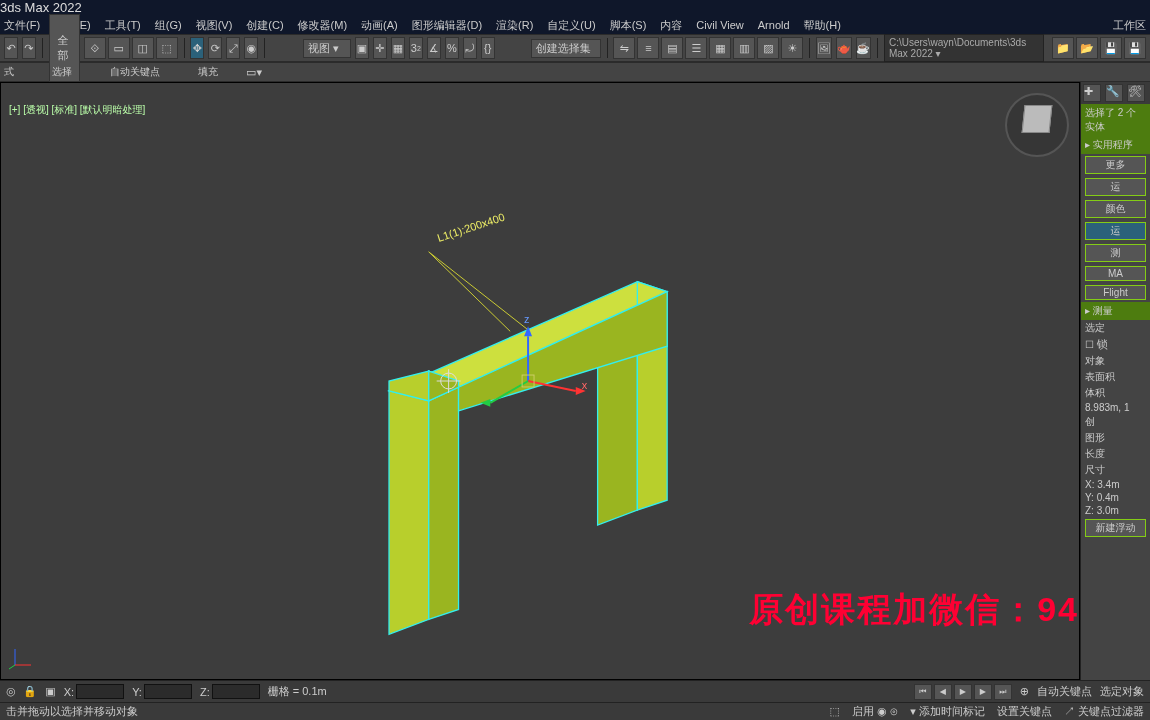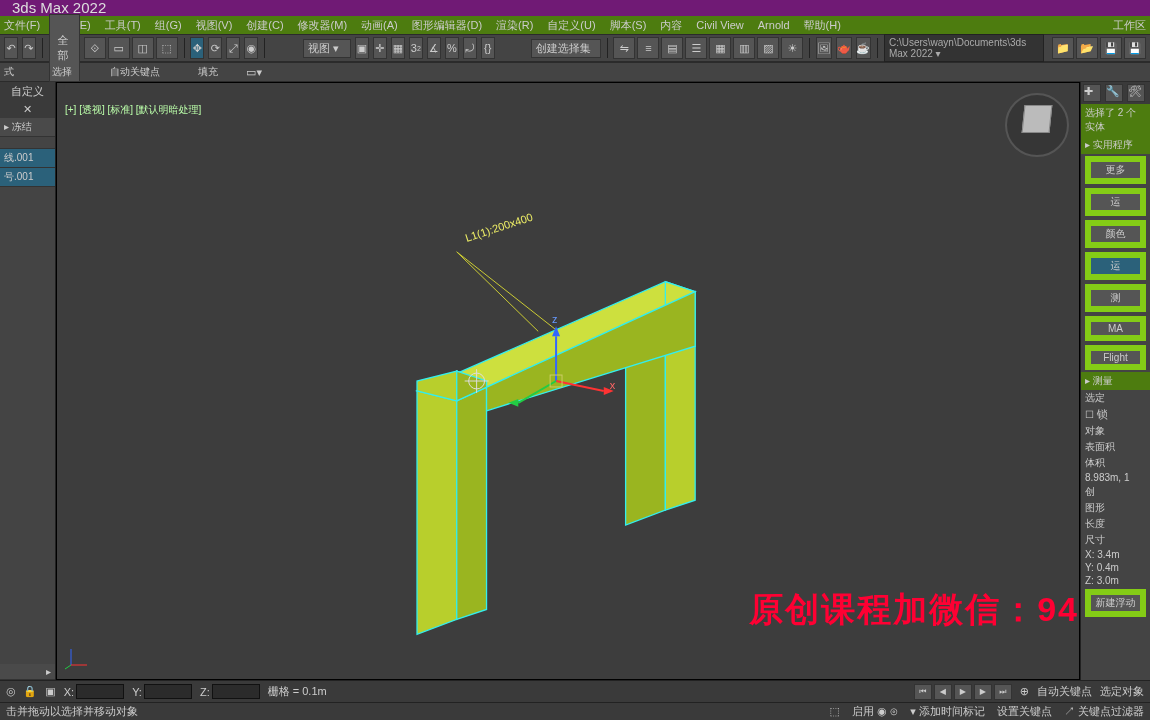--- a/index.html
+++ b/index.html
@@ -1,18 +1,18 @@
 <!DOCTYPE html>
 <html><head>
 <meta charset="utf-8">
 <style>
 * { margin:0; padding:0; box-sizing:border-box; font-family:"Microsoft YaHei",Arial,sans-serif; font-size:11px; user-select:none; }
 body { width:1150px; height:720px; background:#4a4a4a; color:#ccc; overflow:hidden; position:relative; }
-.titlebar { height:16px; background:#701a75; color:#ddd; padding-left:12px; line-height:16px; font-size:15px; }
-.menubar { height:18px; background:#4d7c0f; display:flex; align-items:center; padding:0 4px; gap:14px; }
+.titlebar { height:16px; background:#0f172a; color:#ddd; padding-left:0; line-height:16px; font-size:13px; }
+.menubar { height:18px; background:#0f172a; display:flex; align-items:center; padding:0 4px; gap:14px; }
 .menubar span { color:#ccc; cursor:pointer; }
 .toolbar, .toolbar2 { background:#444; border-top:1px solid #2b2b2b; border-bottom:1px solid #2b2b2b; display:flex; align-items:center; padding:2px 4px; gap:4px; }
 .toolbar { height:28px; }
 .toolbar2 { height:20px; }
 .tbtn { width:22px; height:22px; background:#555; border:1px solid #333; display:flex; align-items:center; justify-content:center; color:#ccc; }
 .tbtn.active { background:#2b617a; }
 .sel-all { padding:18px 8px; background:#555; border:1px solid #333; color:#ccc; }
 .ddl { background:#555; border:1px solid #333; padding:1px 4px; color:#ccc; min-width:48px;margin-left:32px; }
 .workarea { position:absolute; top:82px; left:0; right:0; bottom:40px; display:flex; }
 .left-panel { width:56px; background:#444; border-right:1px solid #222; display:flex; flex-direction:column; }
@@ -23,21 +23,21 @@
 .viewport { flex:1; background:#3d3d3d; border:1px solid #000; position:relative; overflow:hidden; }
 .vp-label { position:absolute; top:20px; left:8px; color:#bfa; font-size:10px; }
 .viewcube-wrap { position:absolute; top:10px; right:10px; width:64px; height:64px; }
 .vc-ring { width:64px; height:64px; border-radius:50%; border:2px solid #666; background:#333; opacity:.6; }
 .vc-cube { position:absolute; top:12px; left:18px; width:28px; height:28px; background:#bbb; transform:skewY(-6deg) rotate(6deg); border:1px solid #888; }
 .axis-tripod { position:absolute; bottom:8px; left:8px; width:28px; height:28px; }
 .right-panel { width:70px; background:#444; border-left:1px solid #222; display:flex; flex-direction:column; overflow:hidden; }
 .rp-tabs { height:22px; background:#3a3a3a; display:flex; gap:4px; padding:2px; }
 .rp-tabs span { width:18px; height:18px; background:#555; border:1px solid #333; display:inline-block; }
 .rp-hdr { background:#4d7c0f; padding:2px 4px; font-size:10px; }
-.rp-btn { background:#555; border:6px solid #84cc16; margin:2px 4px; padding:1px 2px; font-size:10px; text-align:center; color:#ccc; }
+.rp-btn { background:#555; border:1px solid #84cc16; margin:2px 4px; padding:1px 2px; font-size:10px; text-align:center; color:#ccc; }
 .rp-btn.blue { background:#2b617a; }
 .rp-val { font-size:10px; padding:1px 4px; color:#ccc; }
 .statusbar { position:absolute; bottom:18px; left:0; right:0; height:22px; background:#3a3a3a; border-top:1px solid #222; display:flex; align-items:center; gap:8px; padding:0 6px; font-size:10px; }
 .statusbar .coord { display:flex; align-items:center; gap:2px; }
 .statusbar input { width:48px; background:#2b2b2b; border:1px solid #111; color:#ccc; padding:1px 2px; font-size:10px; }
 .timebtns { display:flex; gap:2px; }
 .timebtns span { width:18px; height:16px; background:#555; border:1px solid #333; display:inline-flex; align-items:center; justify-content:center; font-size:8px; }
 .hintbar { position:absolute; bottom:0; left:0; right:0; height:18px; background:#3a3a3a; padding:0 6px; display:flex; align-items:center; gap:12px; font-size:10px; border-top:1px solid #222; }
 .watermark { position:absolute; right:0; bottom:46px; color:#f03; font-size:34px; font-weight:700; letter-spacing:2px; pointer-events:none;text-align:center; }
 .pathbox { background:#333; border:1px solid #222; padding:2px 4px; min-width:160px; color:#aaa; font-size:10px; }
@@ -128,30 +128,20 @@
   <span class="pc-txt">选择</span>
   <span style="width:30px"></span>
   <span class="pc-txt">自动关键点</span>
   <span style="width:30px"></span>
   <span class="pc-txt">填充</span>
   <span style="width:20px"></span>
   <span>▭▾</span>
 </div>
 
 <div class="workarea">
-  <div class="left-panel">
-    <div class="hdr">自定义</div>
-    <div class="close">✕</div>
-    <div class="row">▸ 冻结</div>
-    <div class="row" style="height:12px;background:#444"></div>
-    <div class="row sel">线.001</div>
-    <div class="row sel">号.001</div>
-    <div style="flex:1"></div>
-    <div class="row" style="text-align:right">▸</div>
-  </div>
 
   <div class="viewport">
     <div class="vp-label">[+] [透视] [标准] [默认明暗处理]</div>
     <div class="viewcube-wrap">
       <div class="vc-ring"></div>
         <div class="vc-cube"></div>
     </div>
 
     <svg width="100%" height="100%" viewBox="0 0 1024 600" style="position:absolute;top:0;left:0">
 

